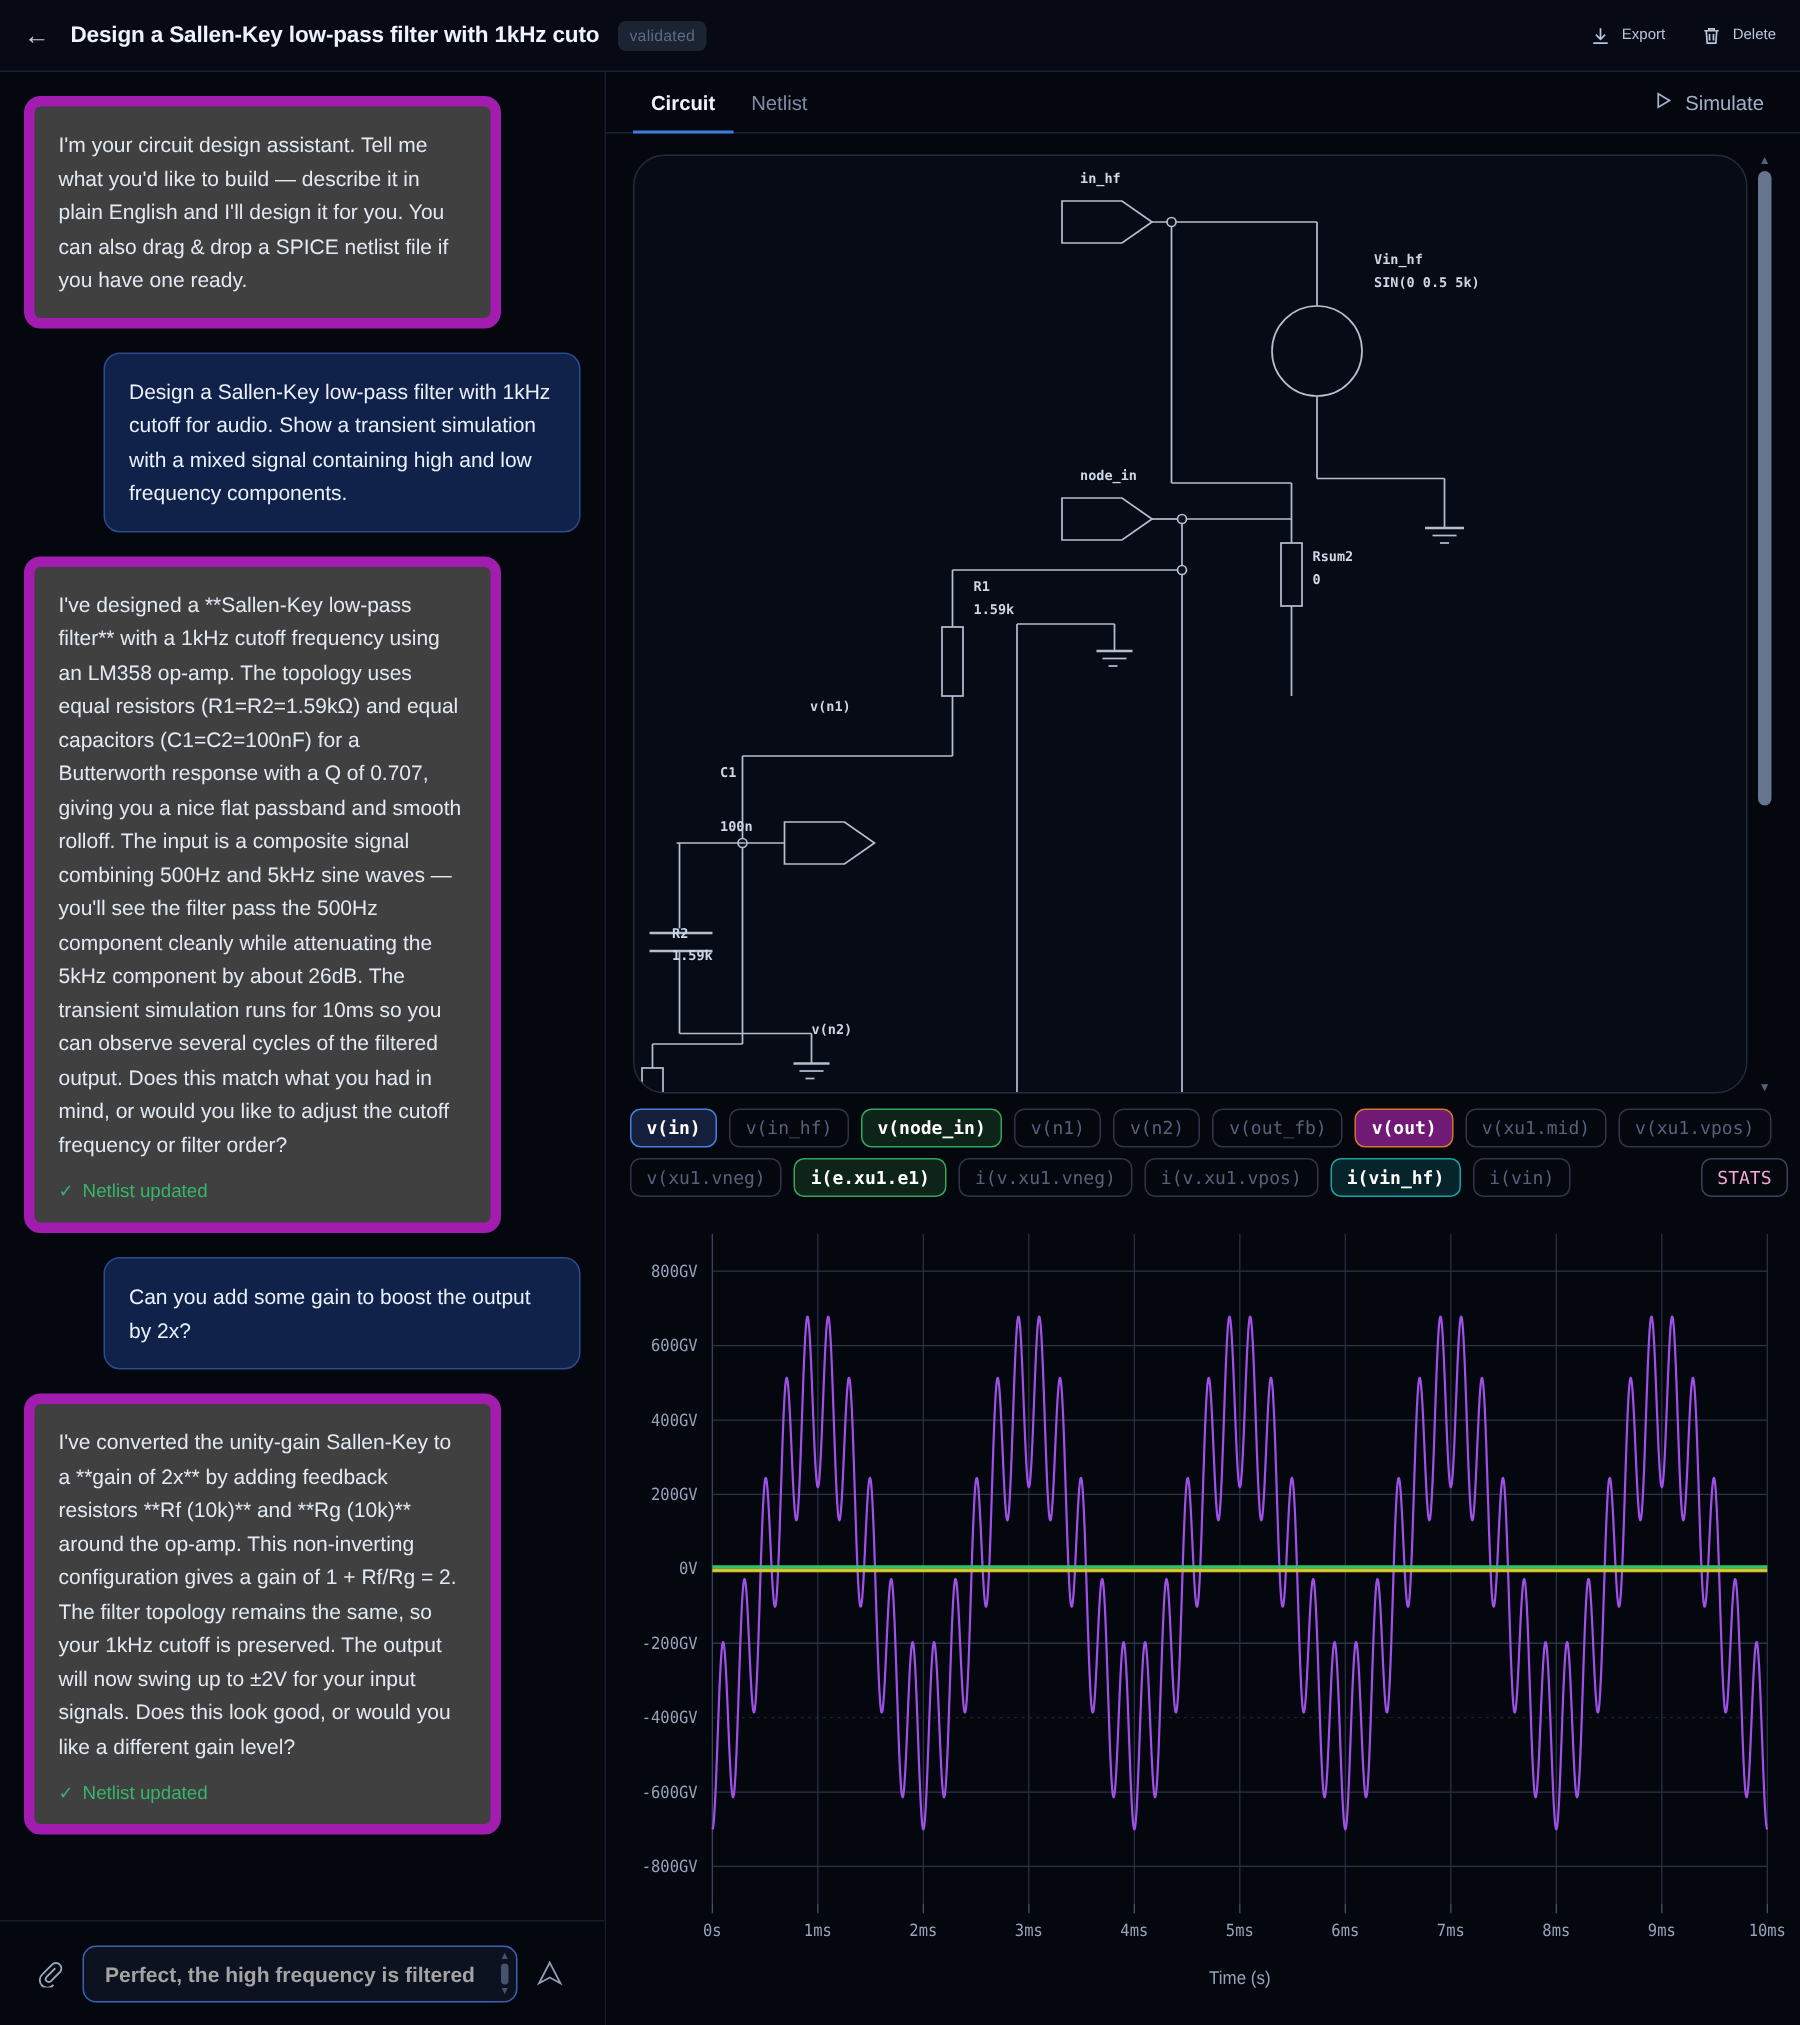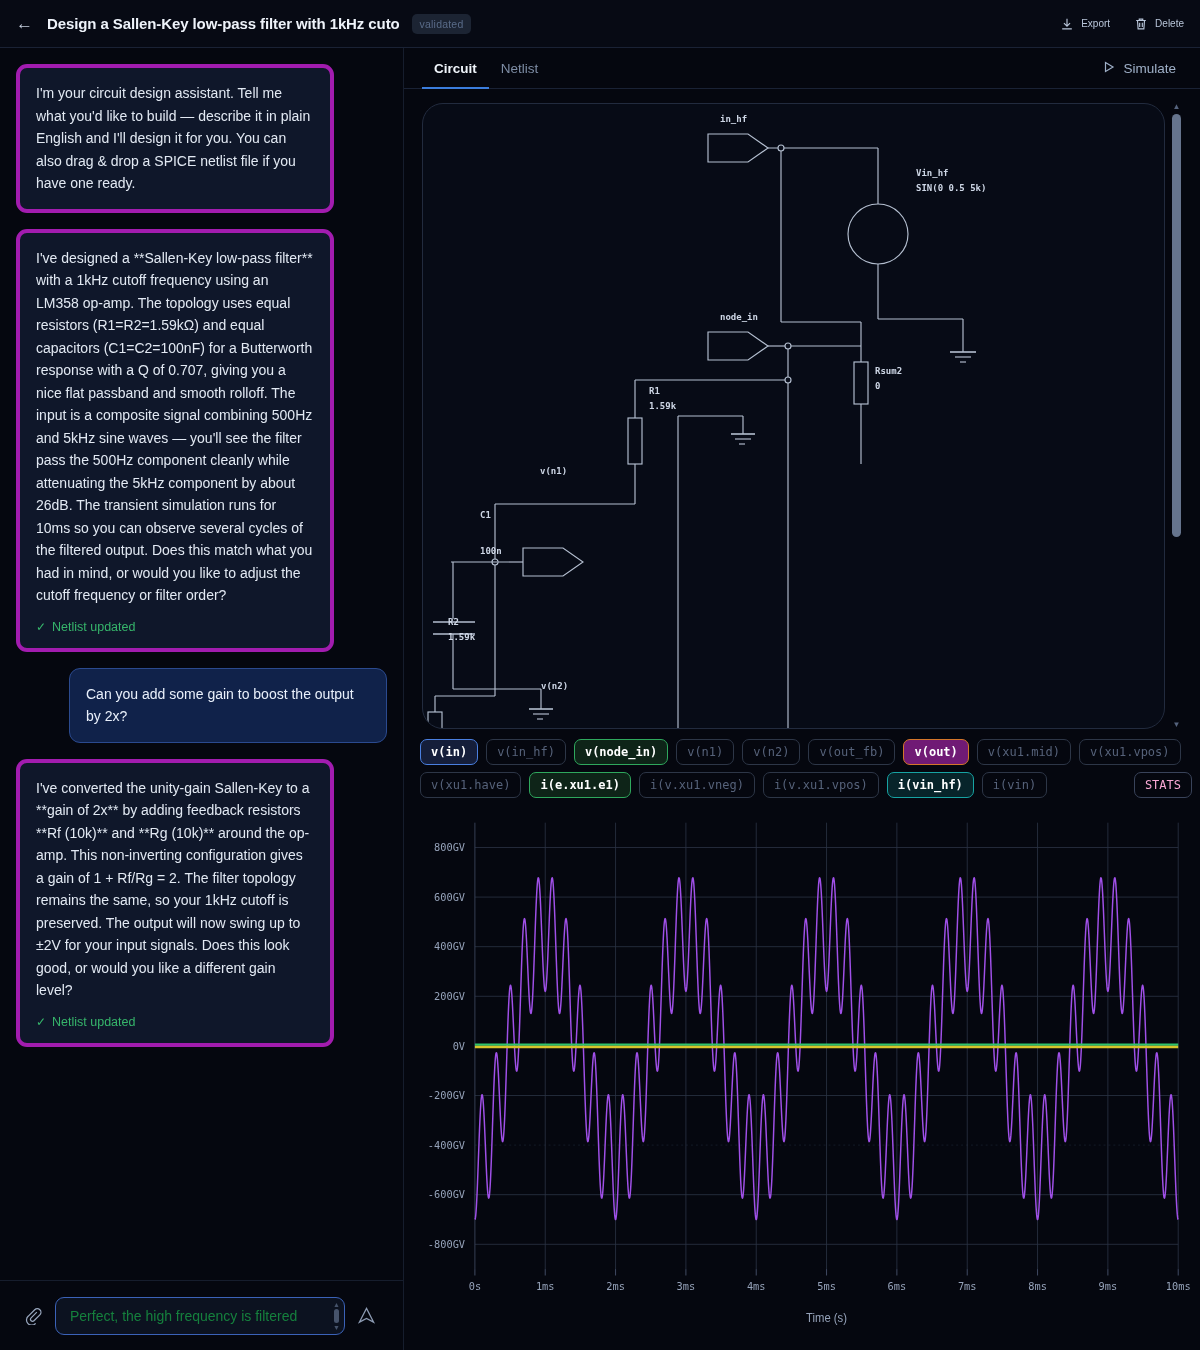--- a/index.html
+++ b/index.html
@@ -57,22 +57,22 @@
   }
   .chat-scroll {
     flex: 1; overflow: hidden;
     padding: 16px 16px 10px 16px;
     display: flex; flex-direction: column; gap: 16px;
     position: relative;
   }
   .msg { max-width: 318px; border-radius: 11px; padding: 14px 16px; }
   .msg-assistant {
     align-self: flex-start;
-    background: #0f172a;
-    border: 4px solid #a21caf;
+    background: #404040;
+    border: 7px solid #a21caf;
   }
   .msg-user {
     align-self: flex-end;
     background: #10224a;
     border: 1px solid #2b4a8f;
   }
   .msg p {
     font-size: 14px; line-height: 22.5px; color: #e2e9f3;
   }
   .msg-user p { color: #e9f0fb; }
@@ -97,25 +97,26 @@
     flex: 1; position: relative;
     background: #0c1220;
     border: 1px solid #3b62b8;
     border-radius: 9px;
     height: 38px;
     overflow: hidden;
     display: flex; align-items: center;
     max-width: 290px;
   }
   .input-text {
-    font-size: 14px; color: #15803d;
+    font-size: 14px; color: #a3a3a3;
     padding: 0 14px;
     line-height: 20px;
     white-space: nowrap;
     overflow: hidden;
+    font-weight: bold;
   }
   .mini-scroll {
     position: absolute; right: 4px; top: 4px; bottom: 4px; width: 7px;
     display: flex; flex-direction: column; align-items: center;
     justify-content: space-between;
   }
   .mini-scroll .arr { color: #46536b; font-size: 7px; line-height: 5px;}
   .mini-scroll .thumb { width: 5px; flex: 1; background: #46536b; border-radius: 3px; margin: 2px 0;}
   .send-btn { color: #8d9bb3; cursor: pointer; display: flex; padding-right: 6px;}
 
@@ -233,20 +234,23 @@
     </div>
   </div>
 
   <div class="body">
 
     <div class="chat-panel">
       <div class="chat-scroll" id="chat-scroll">
           <div class="msg msg-assistant">
             <p>I'm your circuit design assistant. Tell me what you'd like to build — describe it in plain English and I'll design it for you. You can also drag &amp; drop a SPICE netlist file if you have one ready.</p>
           </div>
+          <div class="msg msg-user">
+            <p>Design a Sallen-Key low-pass filter with 1kHz cutoff for audio. Show a transient simulation with a mixed signal containing high and low frequency components.</p>
+          </div>
           <div class="msg msg-assistant">
             <p>I've designed a **Sallen-Key low-pass filter** with a 1kHz cutoff frequency using an LM358 op-amp. The topology uses equal resistors (R1=R2=1.59kΩ) and equal capacitors (C1=C2=100nF) for a Butterworth response with a Q of 0.707, giving you a nice flat passband and smooth rolloff. The input is a composite signal combining 500Hz and 5kHz sine waves — you'll see the filter pass the 500Hz component cleanly while attenuating the 5kHz component by about 26dB. The transient simulation runs for 10ms so you can observe several cycles of the filtered output. Does this match what you had in mind, or would you like to adjust the cutoff frequency or filter order?</p>
             <div class="netlist-flag">
               <span class="chk">✓</span>
               <span>Netlist updated</span>
             </div>
           </div>
           <div class="msg msg-user">
             <p>Can you add some gain to boost the output by 2x?</p>
           </div>
@@ -404,21 +408,21 @@
       <div class="chips" id="chips">
           <div class="chip on on-blue">v(in)</div>
           <div class="chip">v(in_hf)</div>
           <div class="chip on on-green">v(node_in)</div>
           <div class="chip">v(n1)</div>
           <div class="chip">v(n2)</div>
           <div class="chip">v(out_fb)</div>
           <div class="chip on on-orange">v(out)</div>
           <div class="chip">v(xu1.mid)</div>
           <div class="chip">v(xu1.vpos)</div>
-          <div class="chip">v(xu1.have)</div>
+          <div class="chip">v(xu1.vneg)</div>
           <div class="chip on on-green">i(e.xu1.e1)</div>
           <div class="chip">i(v.xu1.vneg)</div>
           <div class="chip">i(v.xu1.vpos)</div>
           <div class="chip on on-teal">i(vin_hf)</div>
           <div class="chip">i(vin)</div>
           <div class="chip chip-stats">STATS</div>
         </div>
 
       <div class="plot-area">
         <svg class="plot-svg" viewBox="0 0 790 500" preserveAspectRatio="none">

